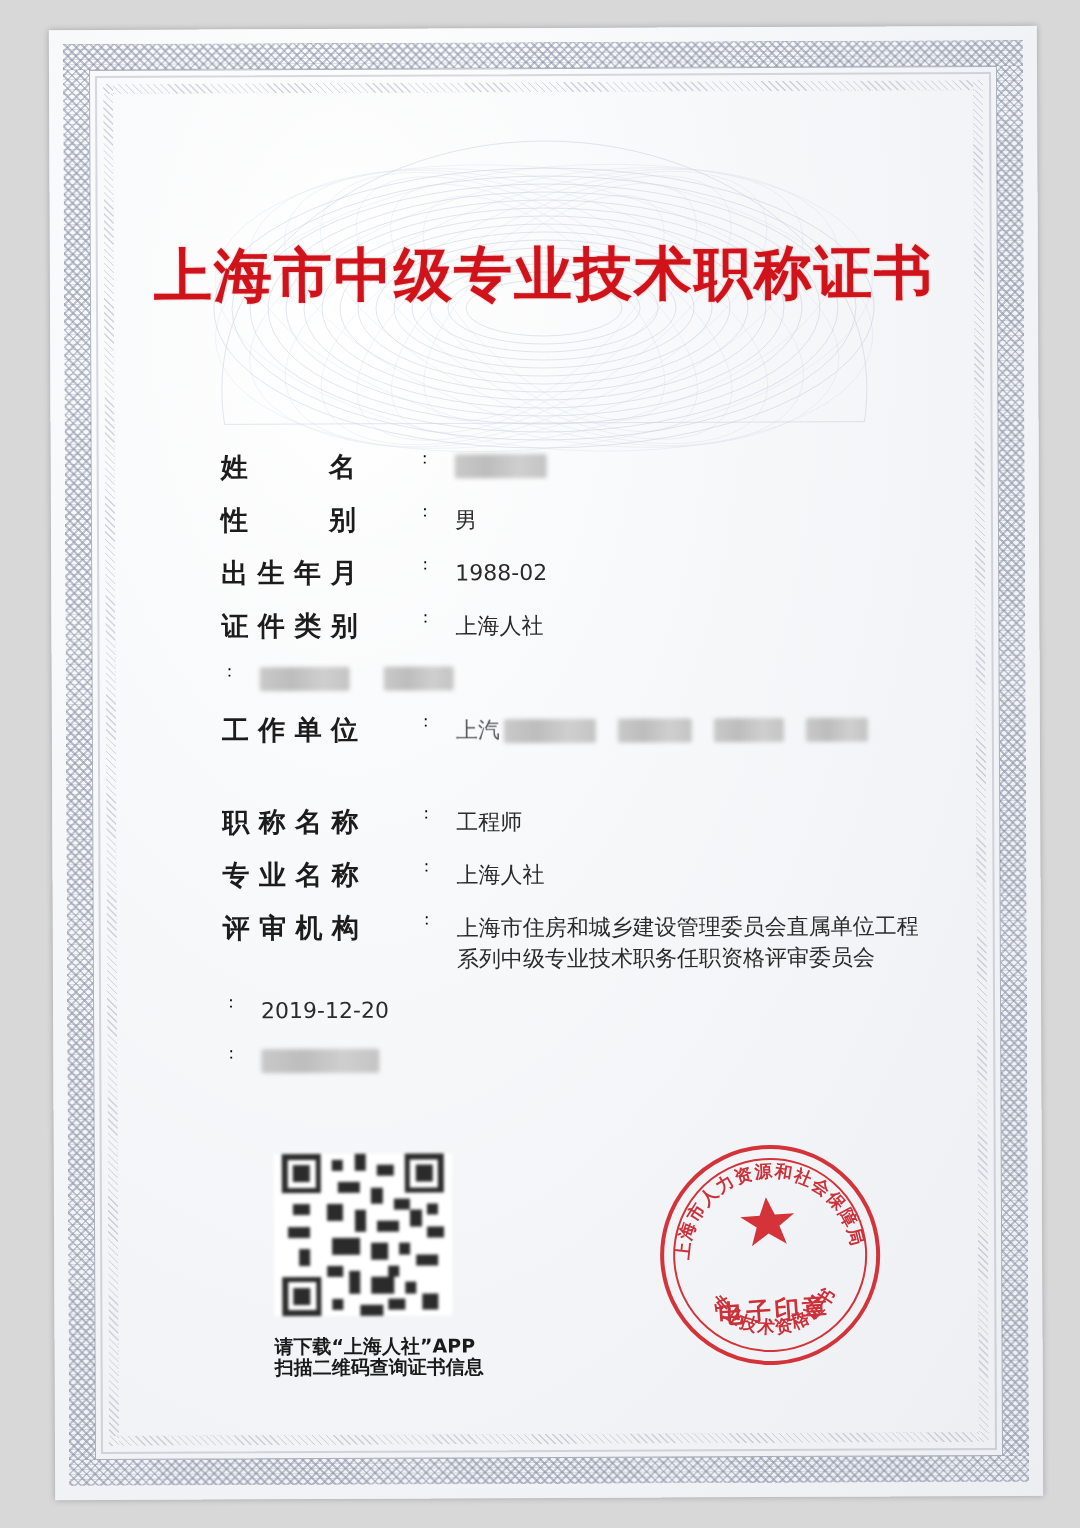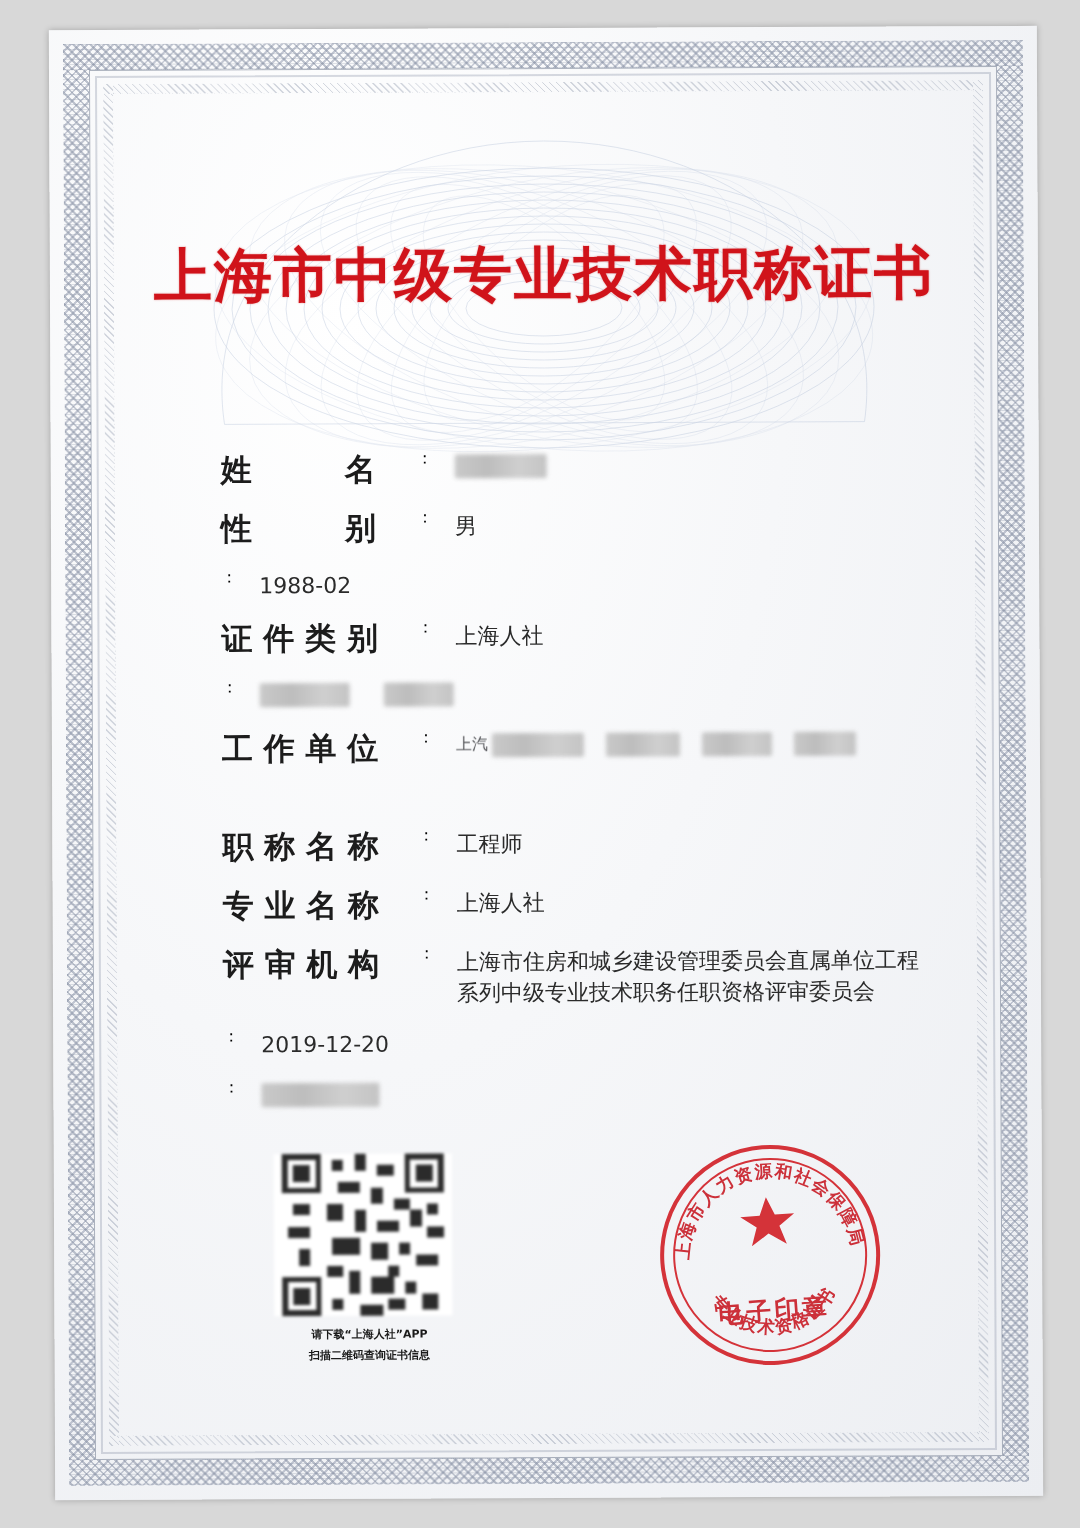--- a/index.html
+++ b/index.html
@@ -121,21 +121,21 @@
     display: flex;
     align-items: flex-start;
     margin-bottom: 17px;
     min-height: 34px;
   }
   .row.gap-after { margin-bottom: 56px; }
 
   .label {
     width: 196px;
     flex: 0 0 196px;
-    font-size: 31px;
+    font-size: 27px;
     font-weight: bold;
     color: #1c1c1c;
     letter-spacing: 0px;
     display: flex;
     justify-content: space-between;
     padding-right: 0;
     white-space: nowrap;
   }
   .value {
     font-size: 22px;
@@ -152,21 +152,21 @@
     display: inline-block;
     height: 24px;
     vertical-align: middle;
     background: linear-gradient(90deg, #c9c9c9, #bdbdbd 35%, #cfcfcf 70%, #c4c4c4);
     filter: blur(2.2px);
     border-radius: 2px;
     margin-top: 2px;
   }
   .redact-wrap { display: inline-block; padding-left: 22px; padding-top: 4px; }
   .redact-wrap .pre {
-    font-size: 16px;
+    font-size: 22px;
     color: #55565a;
     vertical-align: middle;
     filter: blur(0.7px);
     margin-right: 4px;
     text-align: right;
   }
 
   
   .qr-block {
     position: absolute;
@@ -176,22 +176,22 @@
     text-align: center;
   }
   .qr {
     width: 178px;
     height: 162px;
     filter: blur(1.6px);
     position: relative;
     background: #fff;
   }
   .qr-caption {
-    margin-top: 8px;
-    font-size: 11px;
+    margin-top: 20px;
+    font-size: 19px;
     font-weight: bold;
     color: #1a1a1a;
     line-height: 21px;
     white-space: nowrap;
   }
 
   
   .seal {
     position: absolute;
     right: 92px;
@@ -292,20 +292,21 @@
             <div class="label">姓　　　名</div>
             <span class="colon">：</span>
             <div class="redact-wrap"><span class="redact" style="width: 92px;"></span></div>
           </div>
           <div class="row">
             <div class="label">性　　　别</div>
             <span class="colon">：</span>
             <div class="value">男</div>
           </div>
           <div class="row">
+            <div class="label">出 生 年 月</div>
             <span class="colon">：</span>
             <div class="value">1988-02</div>
           </div>
           <div class="row">
             <div class="label">证 件 类 别</div>
             <span class="colon">：</span>
             <div class="value">上海人社</div>
           </div>
           <div class="row">
             <span class="colon">：</span>

